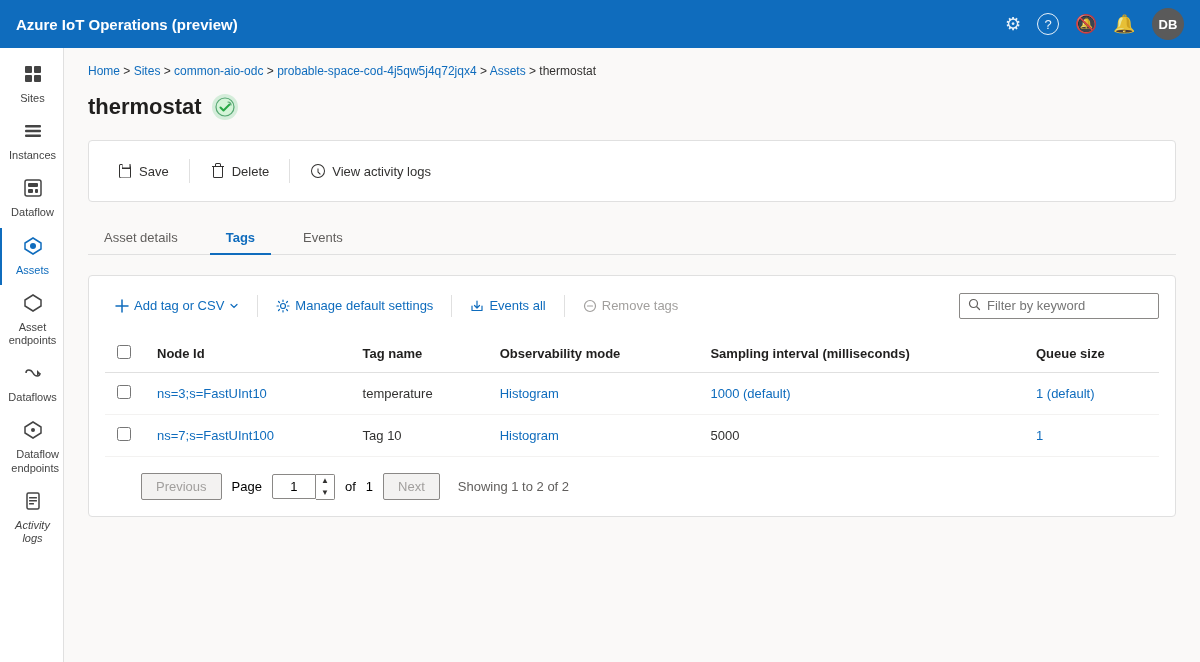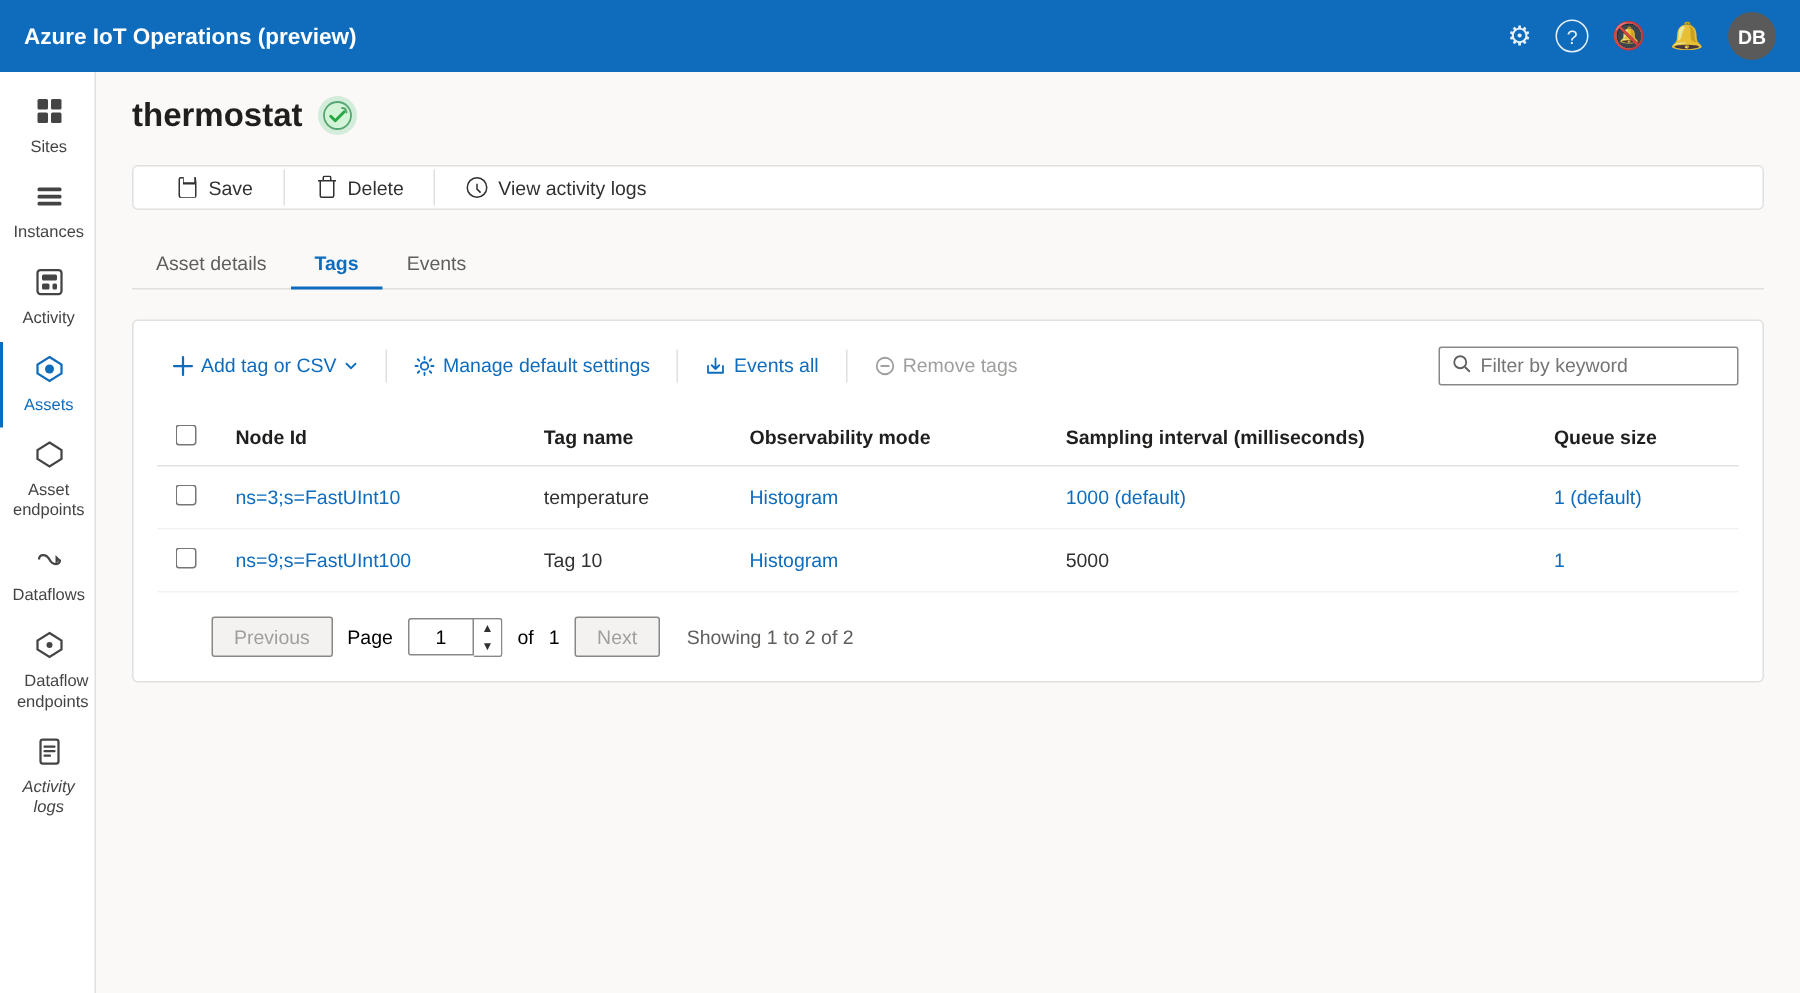--- a/index.html
+++ b/index.html
@@ -127,21 +127,21 @@
       align-items: center;
       justify-content: center;
       font-size: 14px;
     }
 
     
     .action-toolbar {
       background: white;
       border: 1px solid #e0e0e0;
       border-radius: 4px;
-      padding: 0 16px;
+      padding: 16px 16px;
       display: flex;
       align-items: center;
       gap: 4px;
       margin-bottom: 20px;
     }
     .toolbar-btn {
       display: flex;
       align-items: center;
       gap: 6px;
       padding: 6px 12px;
@@ -155,21 +155,21 @@
     .toolbar-divider {
       width: 1px;
       height: 24px;
       background: #e0e0e0;
       margin: 0 4px;
     }
 
     
     .tabs {
       display: flex;
-      gap: 0;
+      gap: 16px;
       margin-bottom: 20px;
       border-bottom: 1px solid #e0e0e0;
     }
     .tab {
       padding: 8px 16px;
       cursor: pointer;
       font-size: 13px;
       color: #605e5c;
       border-bottom: 2px solid transparent;
       margin-bottom: -1px;
@@ -366,21 +366,21 @@
     </div>
     <div class="sidebar-item">
       <span class="icon">
         <svg width="20" height="20" viewBox="0 0 20 20" fill="#444">
             <rect x="2" y="2" width="16" height="16" rx="2" fill="none" stroke="#444" stroke-width="1.5"></rect>
             <rect x="5" y="5" width="10" height="4" rx="1" fill="#444"></rect>
             <rect x="5" y="11" width="5" height="4" rx="1" fill="#444"></rect>
             <rect x="12" y="11" width="3" height="4" rx="1" fill="#444"></rect>
           </svg>
       </span>
-      <span class="label">Activity</span>
+      <span class="label">Dataflow</span>
     </div>
     <div class="sidebar-item active">
       <span class="icon" style="color:#0f6cbd;">
         <svg width="20" height="20" viewBox="0 0 20 20" fill="none">
             <polygon points="10,2 18,7 18,13 10,18 2,13 2,7" fill="none" stroke="#0f6cbd" stroke-width="1.5"></polygon>
             <circle cx="10" cy="10" r="3" fill="#0f6cbd"></circle>
           </svg>
       </span>
       <span class="label" style="color:#0f6cbd;">Assets</span>
     </div>
@@ -418,20 +418,33 @@
             <rect x="6" y="9" width="8" height="1.5" rx="0.5" fill="#444"></rect>
             <rect x="6" y="12" width="5" height="1.5" rx="0.5" fill="#444"></rect>
           </svg>
       </span>
       <span class="label" style="text-align:center;font-style:italic;">Activity logs</span>
     </div>
   </div>
 
   <div class="content">
 
+    <div class="breadcrumb">
+      <a>Home</a>
+      <span> &gt; </span>
+      <a>Sites</a>
+      <span> &gt; </span>
+      <a>common-aio-odc</a>
+      <span> &gt; </span>
+      <a>probable-space-cod-4j5qw5j4q72jqx4</a>
+      <span> &gt; </span>
+      <a>Assets</a>
+      <span> &gt; </span>
+      <span>thermostat</span>
+    </div>
 
     <div class="page-title-row">
       <h1 class="page-title">thermostat</h1>
       <div class="status-icon">
         <svg width="20" height="20" viewBox="0 0 20 20">
           <circle cx="10" cy="10" r="9" fill="#d4f4d8" stroke="#57a773" stroke-width="1.2"></circle>
           <path d="M5.5 10.5 L8.5 13.5 L14.5 7.5" fill="none" stroke="#28a745" stroke-width="2" stroke-linecap="round" stroke-linejoin="round"></path>
           <path d="M13 5 Q16 5 16 8" fill="none" stroke="#57a773" stroke-width="1.2" stroke-linecap="round"></path>
         </svg>
       </div>
@@ -544,21 +557,21 @@
             <td>temperature</td>
             <td class="blue-val">Histogram</td>
             <td class="blue-val">1000 (default)</td>
             <td class="blue-val">1 (default)</td>
           </tr>
           <tr>
             <td class="checkbox-cell">
               <input type="checkbox" style="">
             </td>
             <td>
-              <span class="link-cell">ns=9;s=FastUInt100</span>
+              <span class="link-cell">ns=7;s=FastUInt100</span>
             </td>
             <td>Tag 10</td>
             <td class="blue-val">Histogram</td>
             <td>5000</td>
             <td class="blue-val">1</td>
           </tr>
         </tbody>
       </table>
 
       <div class="pagination">

